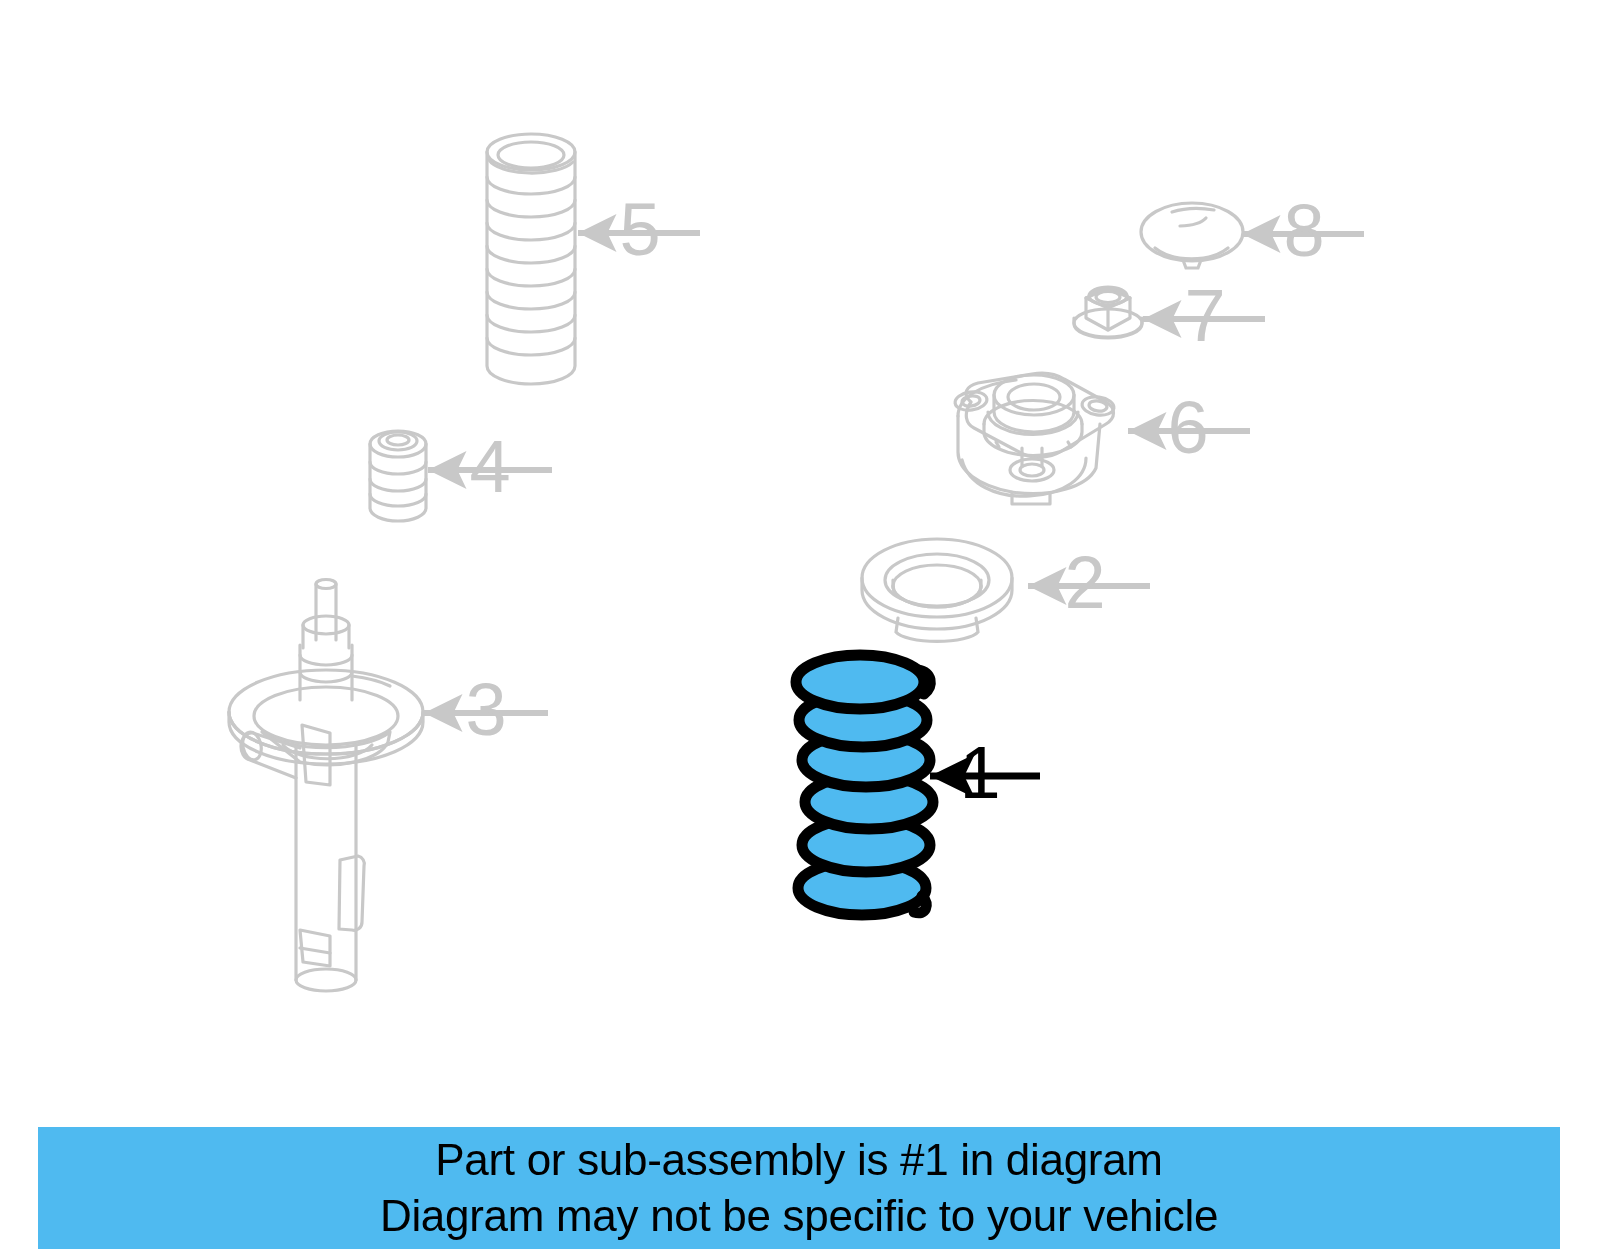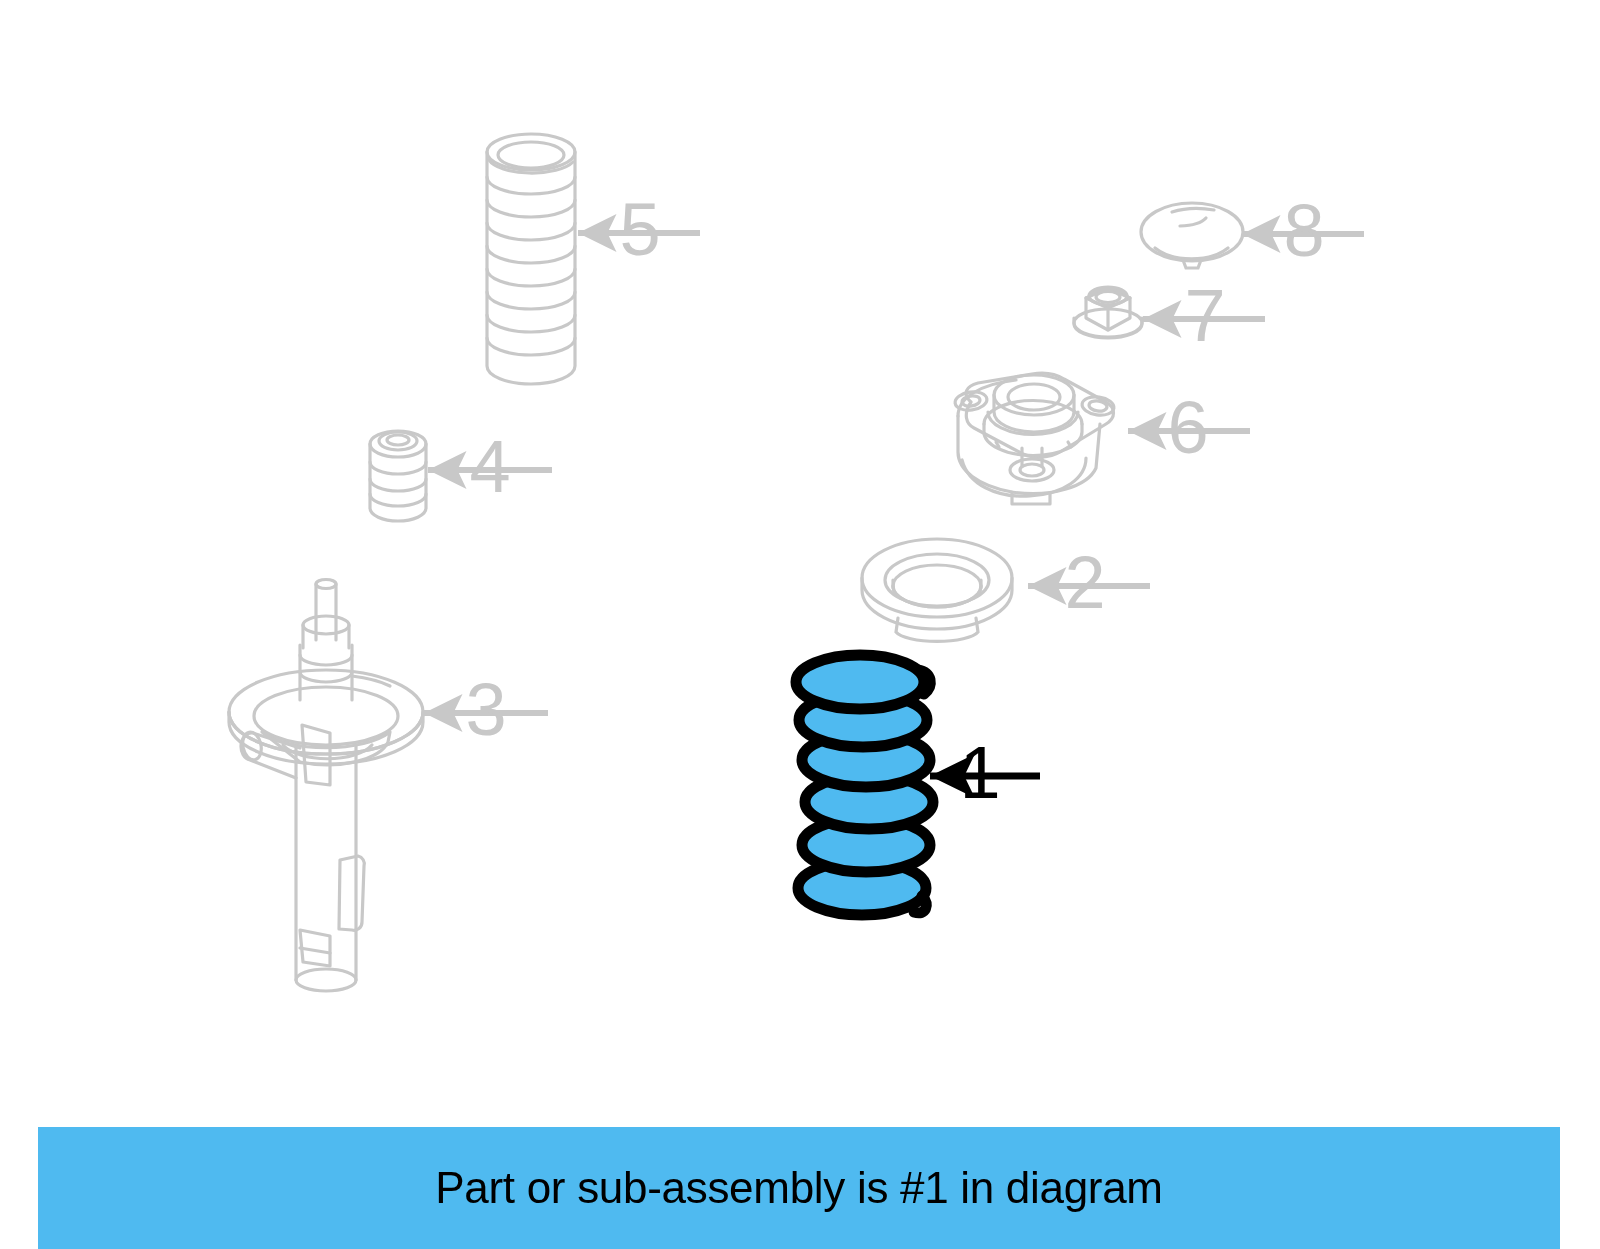--- a/index.html
+++ b/index.html
@@ -246,15 +246,16 @@
       <text x="1304" y="236" fill="#c8c8c8">8</text>
       <text x="1205" y="321" fill="#c8c8c8">7</text>
       <text x="1188" y="433" fill="#c8c8c8">6</text>
       <text x="1085" y="588" fill="#c8c8c8">2</text>
       <text x="980" y="778" fill="#000000">1</text>
     </g>
   </svg>
 
   <div class="banner">
     <div class="banner-line">Part or sub-assembly is #1 in diagram</div>
+    <div class="banner-line">Diagram may not be specific to your vehicle</div>
   </div>
 
 </div>
 
 </body></html>

